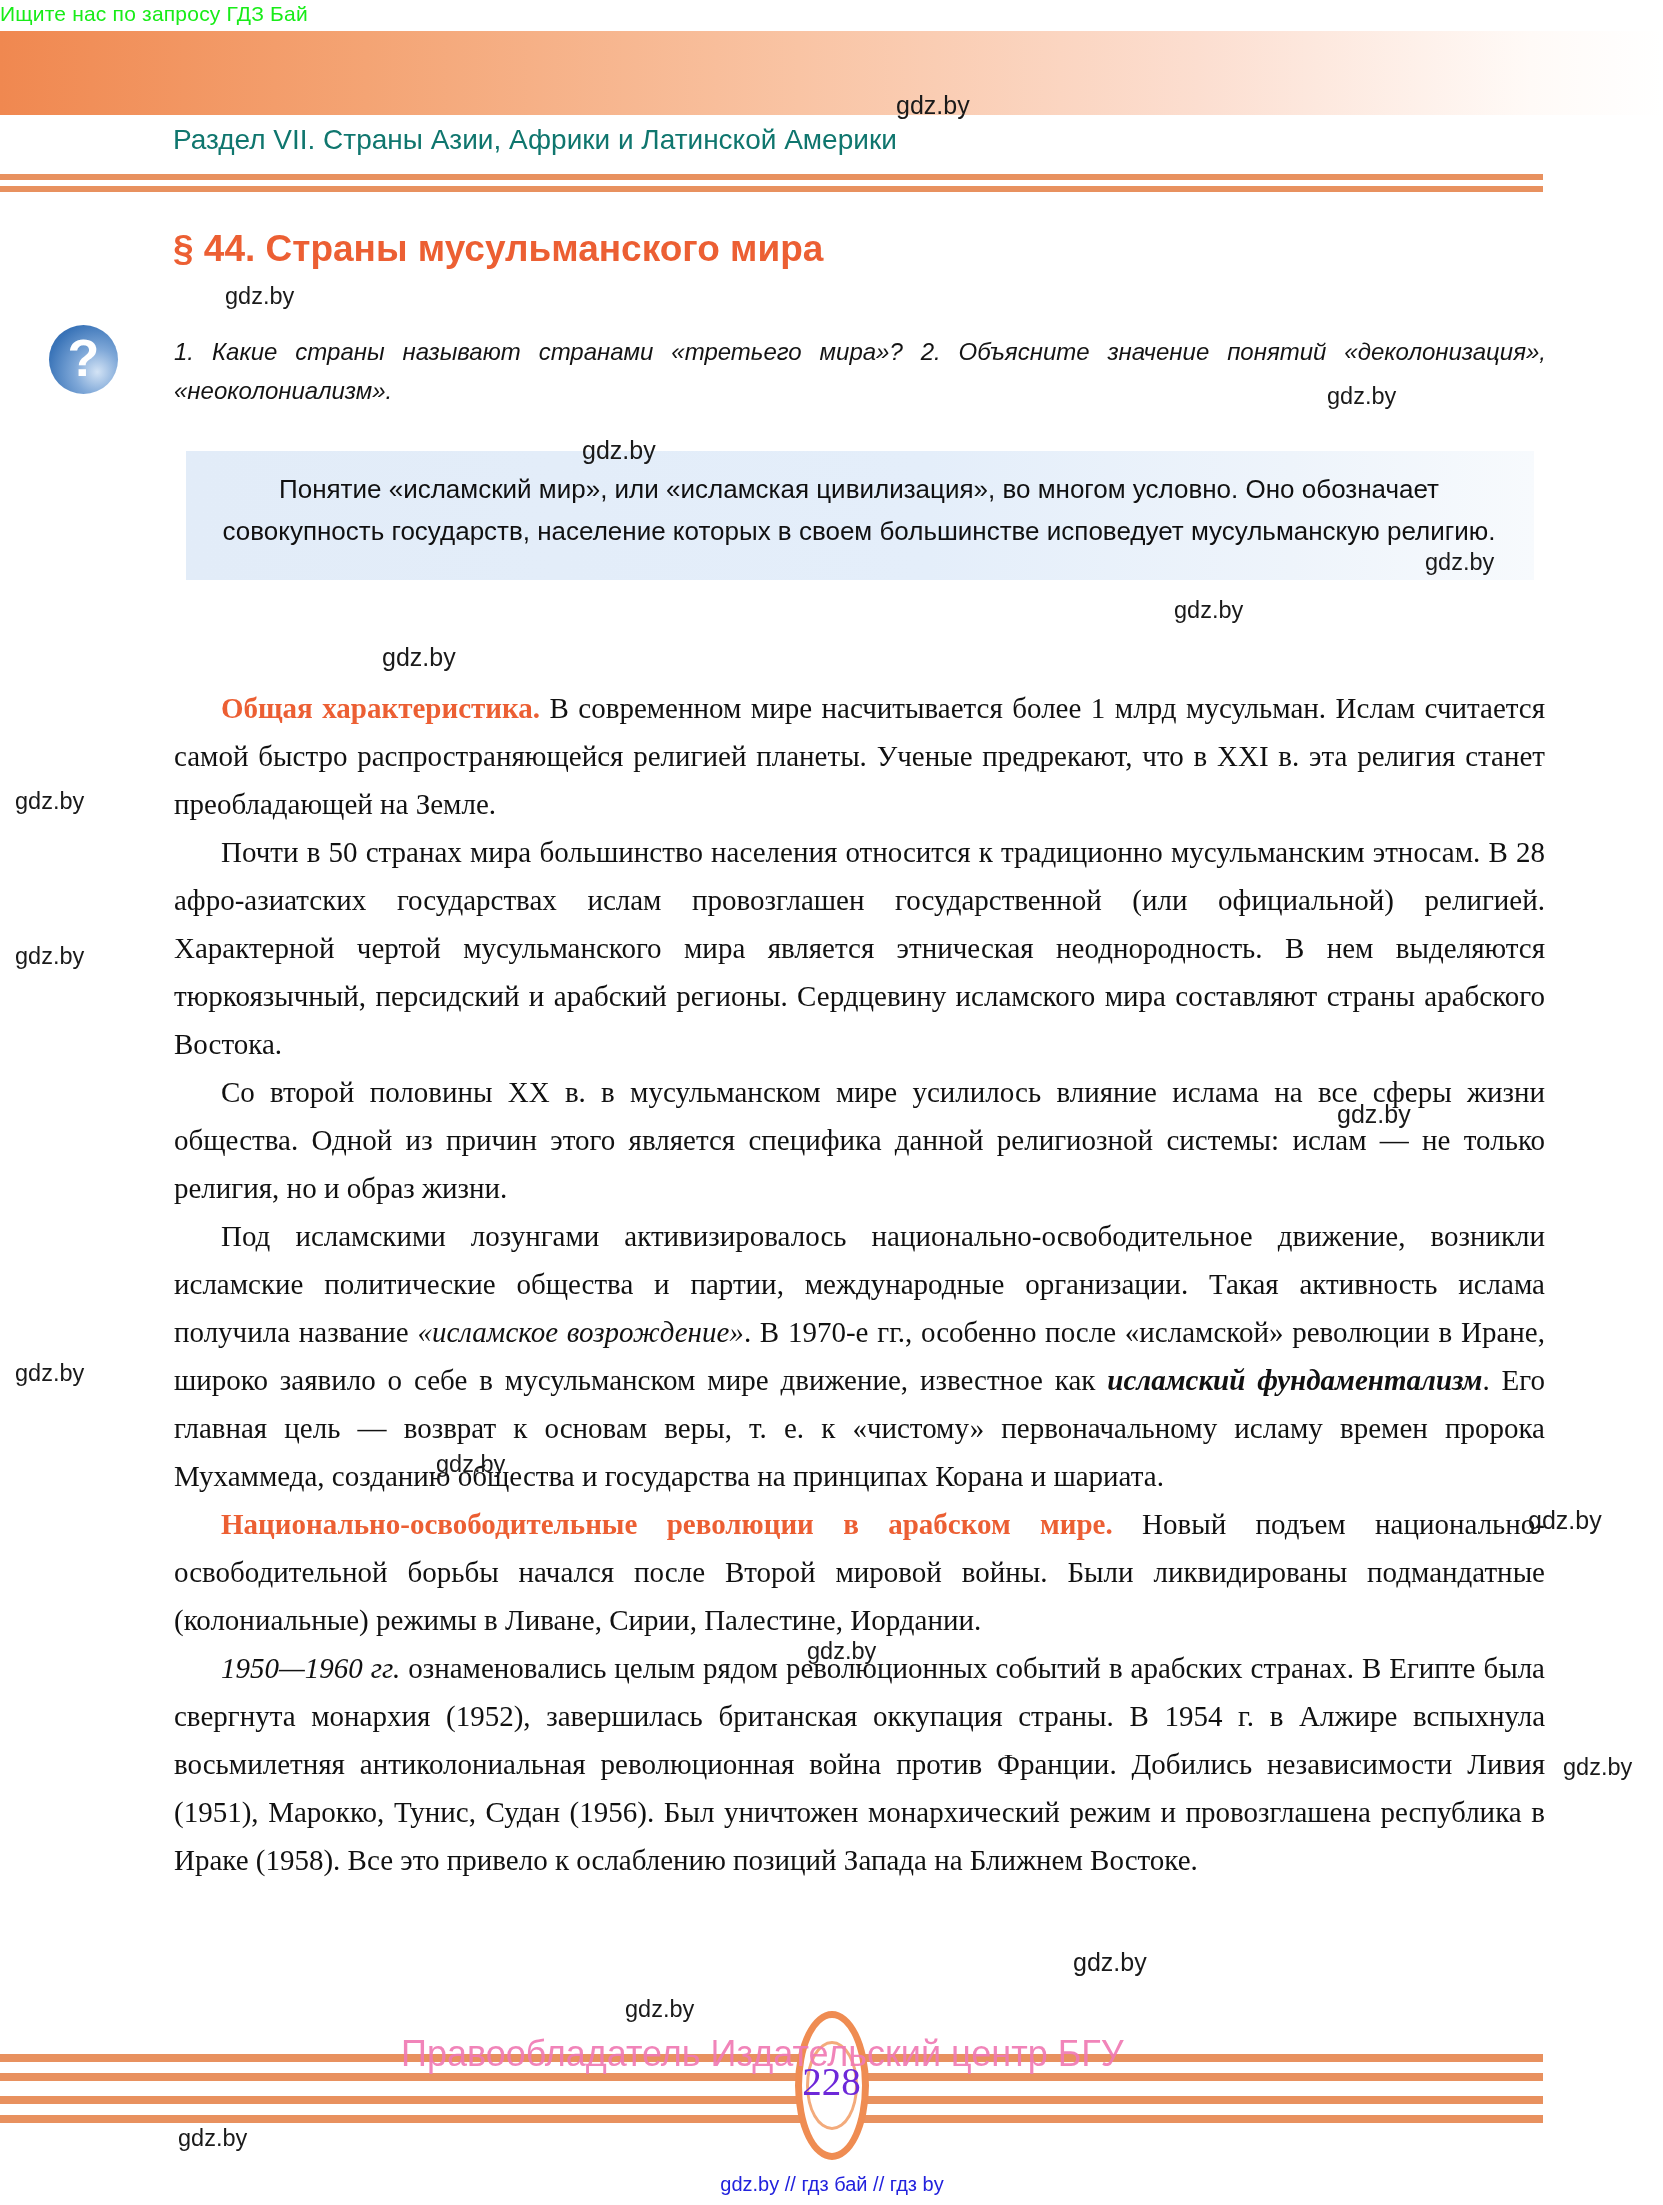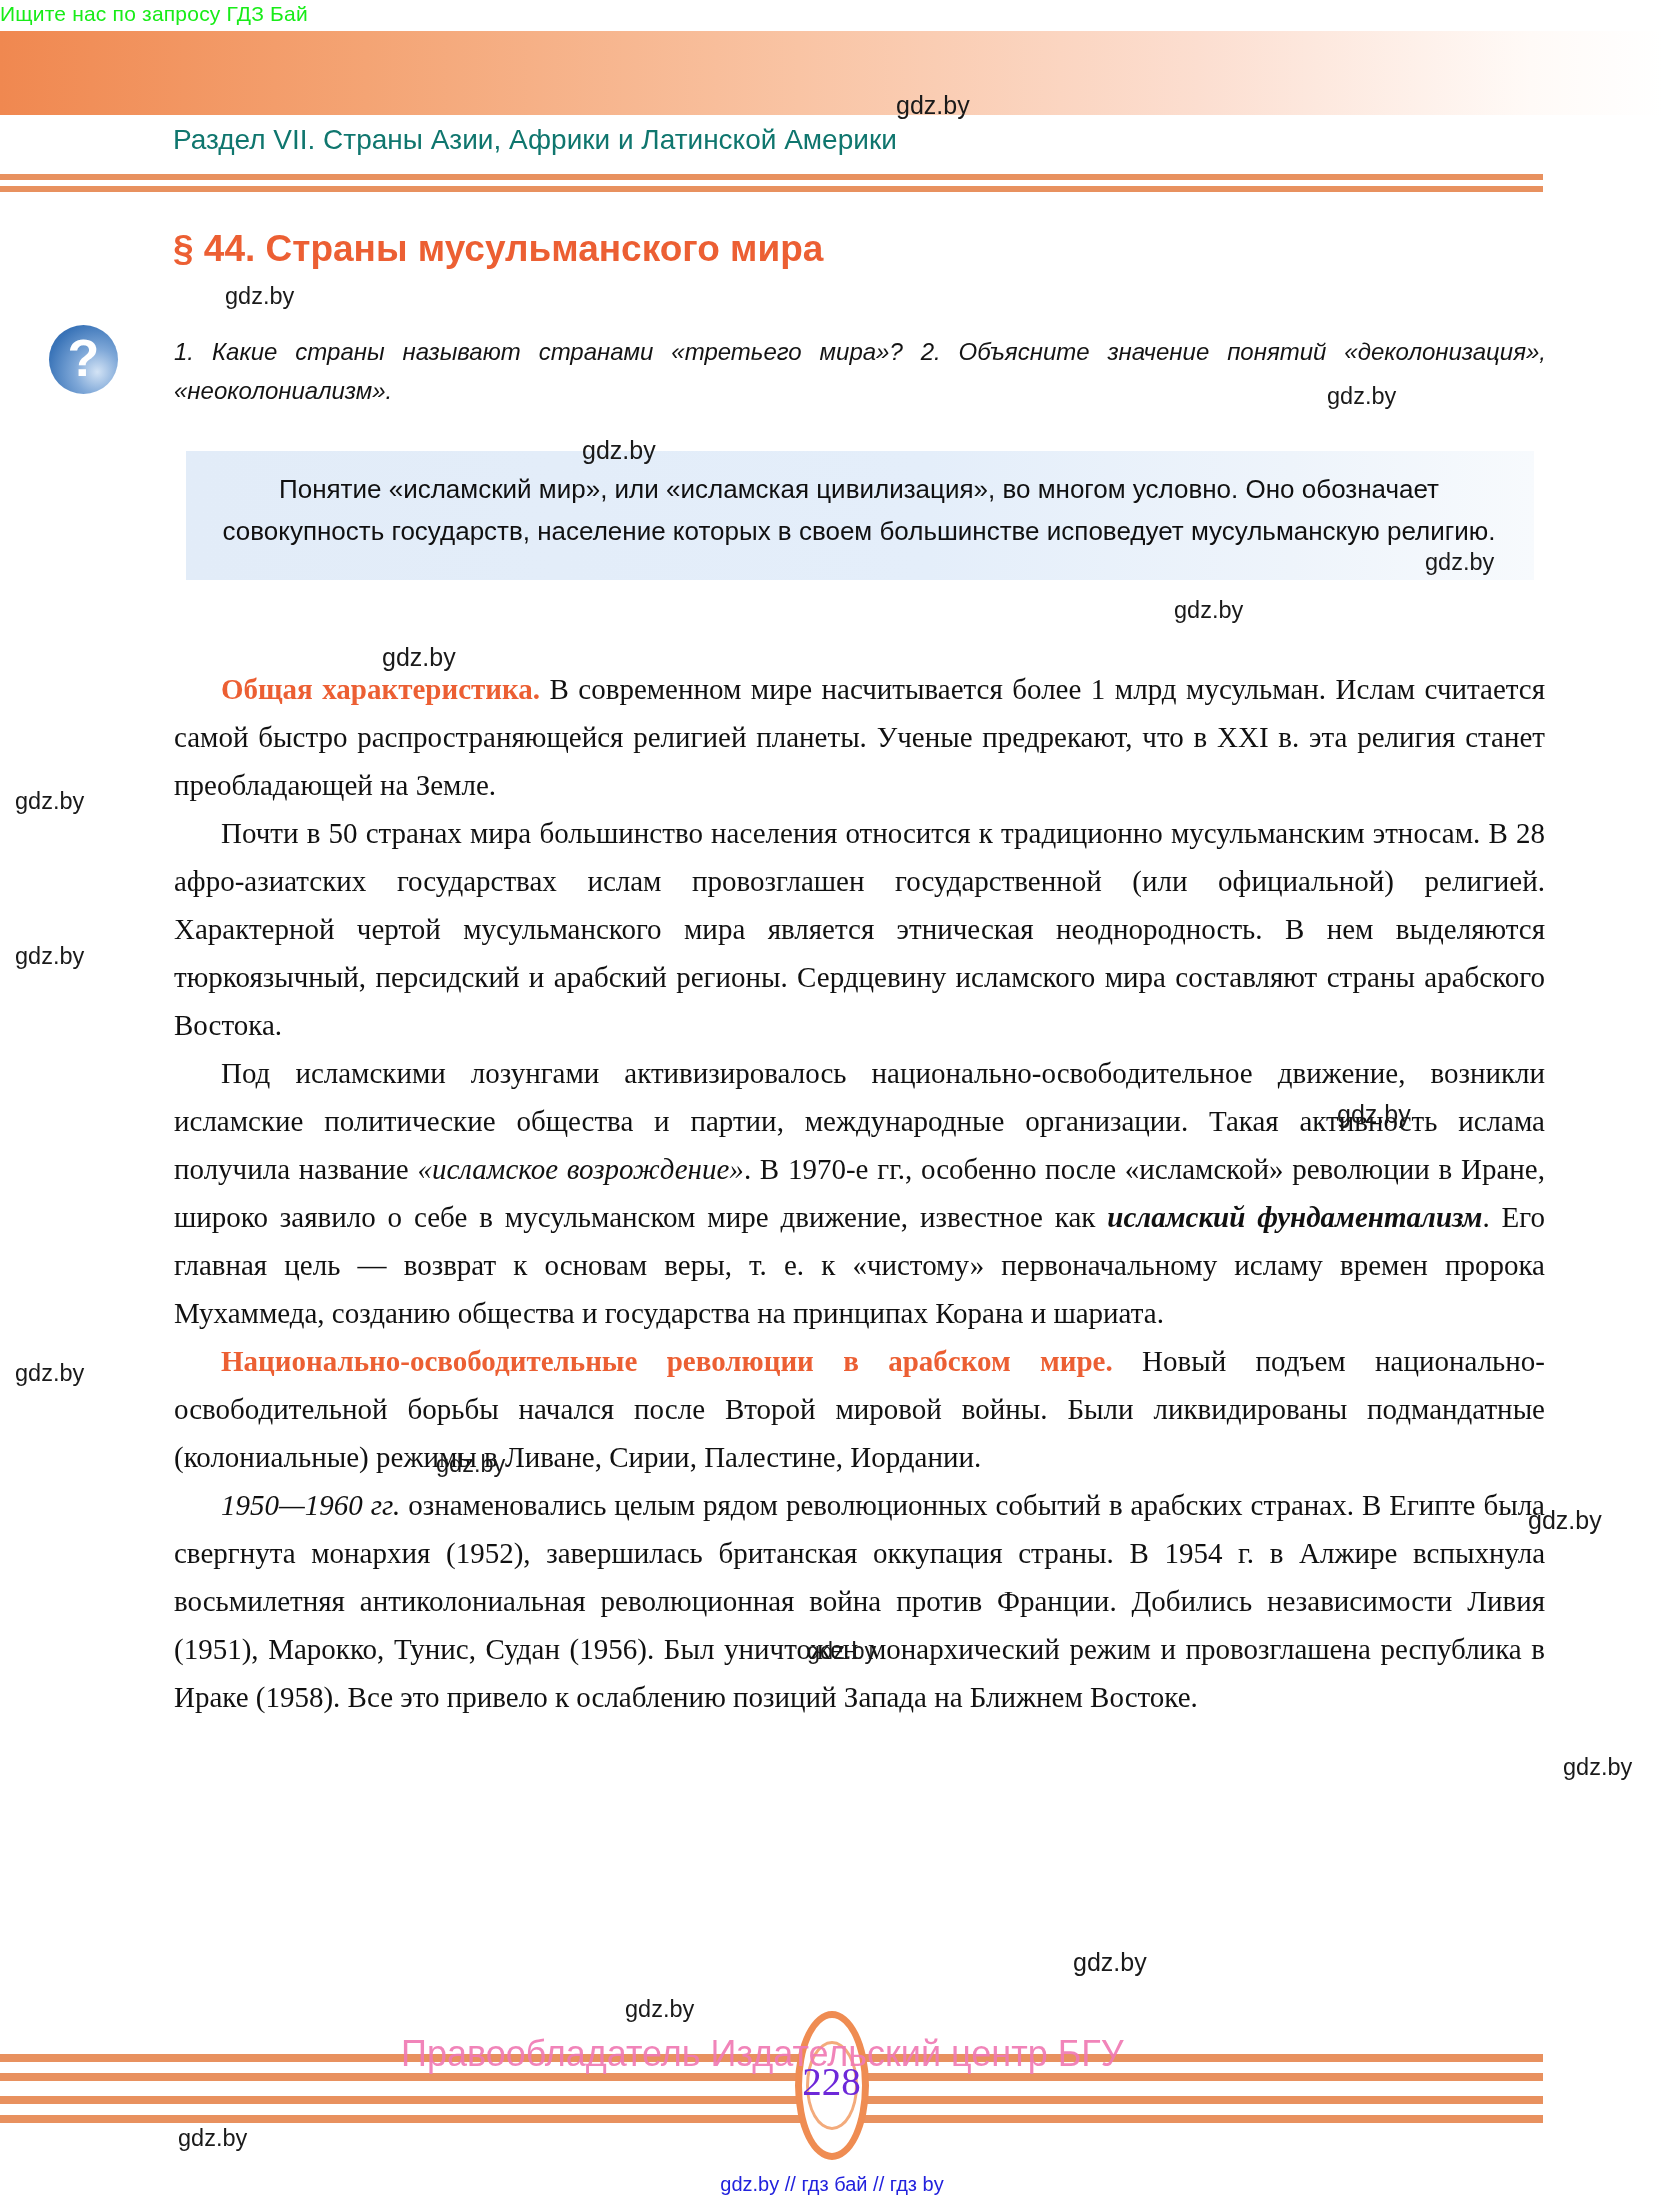--- a/index.html
+++ b/index.html
@@ -124,21 +124,21 @@
     font-family: "Liberation Sans", "DejaVu Sans", sans-serif;
     font-size: 26px;
     line-height: 42px;
     color: #101010;
     text-align: center;
   }
 
   
   .body-col {
     position: absolute;
-    top: 665px;
+    top: 684px;
     left: 174px;
     width: 1371px;
     font-family: "Liberation Serif", "DejaVu Serif", serif;
     font-size: 29px;
     line-height: 48px;
     color: #111111;
     text-align: justify;
     text-justify: inter-word;
   }
   .body-col p {
@@ -257,20 +257,21 @@
   <span>?</span>
 </div>
 <div class="intro-text">1. Какие страны называют странами «третьего мира»? 2. Объясните значение понятий «деколонизация», «неоколониализм».</div>
 
 <div class="def-box"></div>
 <div class="def-text">Понятие «исламский мир», или «исламская цивилизация», во многом условно. Оно обозначает совокупность государств, население которых в своем большинстве исповедует мусульманскую религию.</div>
 
 <div class="body-col">
   <p><span class="lead">Общая характеристика.</span><span> В современном мире насчитывается более 1 млрд мусульман. Ислам считается самой быстро распространяющейся религией планеты. Ученые предрекают, что в XXI в. эта религия станет преобладающей на Земле.</span></p>
   <p>Почти в 50 странах мира большинство населения относится к традиционно мусульманским этносам. В 28 афро-азиатских государствах ислам провозглашен государственной (или официальной) религией. Характерной чертой мусульманского мира является этническая неоднородность. В нем выделяются тюркоязычный, персидский и арабский регионы. Сердцевину исламского мира составляют страны арабского Востока.</p>
+  <p>Со второй половины XX в. в мусульманском мире усилилось влияние ислама на все сферы жизни общества. Одной из причин этого является специфика данной религиозной системы: ислам — не только религия, но и образ жизни.</p>
   <p><span>Под исламскими лозунгами активизировалось национально-освободительное движение, возникли исламские политические общества и партии, международные организации. Такая активность ислама получила название </span><span class="it">«исламское возрождение»</span><span>. В 1970-е гг., особенно после «исламской» революции в Иране, широко заявило о себе в мусульманском мире движение, известное как </span><span class="bi">исламский фундаментализм</span><span>. Его главная цель — возврат к основам веры, т. е. к «чистому» первоначальному исламу времен пророка Мухаммеда, созданию общества и государства на принципах Корана и шариата.</span></p>
   <p><span class="lead">Национально-освободительные революции в арабском мире.</span><span> Новый подъем национально-освободительной борьбы начался после Второй мировой войны. Были ликвидированы подмандатные (колониальные) режимы в Ливане, Сирии, Палестине, Иордании.</span></p>
   <p><span class="it">1950—1960 гг.</span><span> ознаменовались целым рядом революционных событий в арабских странах. В Египте была свергнута монархия (1952), завершилась британская оккупация страны. В 1954 г. в Алжире вспыхнула восьмилетняя антиколониальная революционная война против Франции. Добились независимости Ливия (1951), Марокко, Тунис, Судан (1956). Был уничтожен монархический режим и провозглашена республика в Ираке (1958). Все это привело к ослаблению позиций Запада на Ближнем Востоке.</span></p>
 </div>
 
 <div class="rule-bot b1"></div>
 <div class="rule-bot b2"></div>
 <div class="rule-bot b3"></div>
 <div class="rule-bot b4"></div>
 

